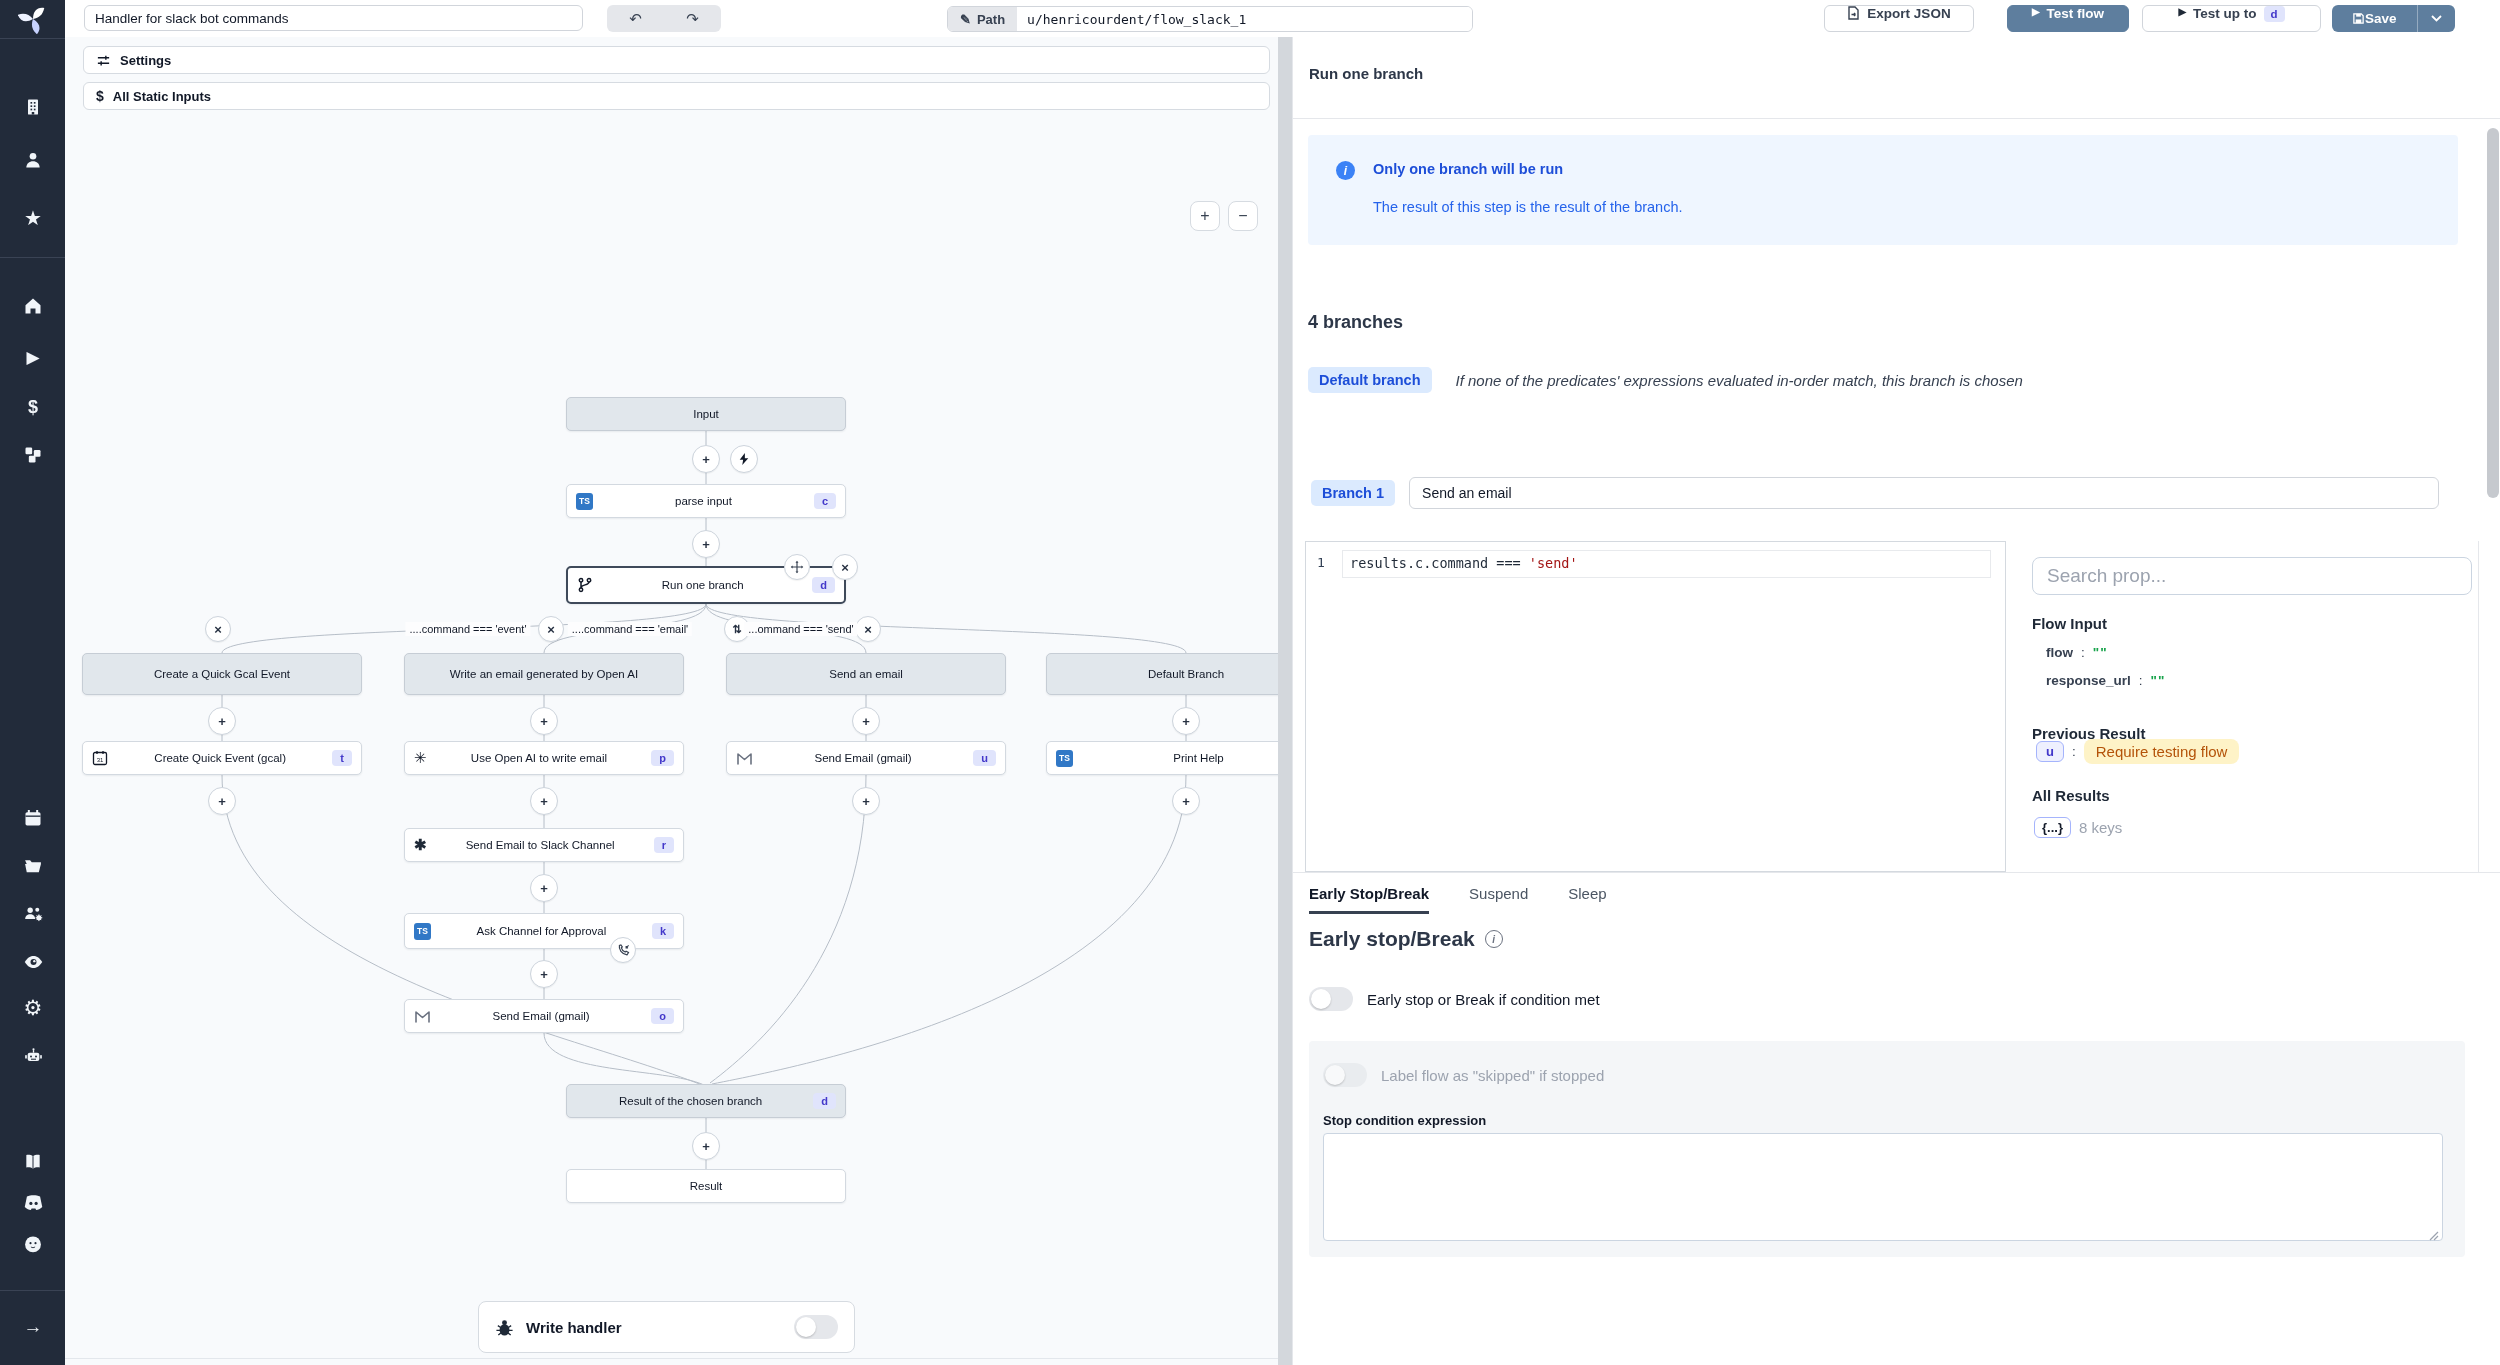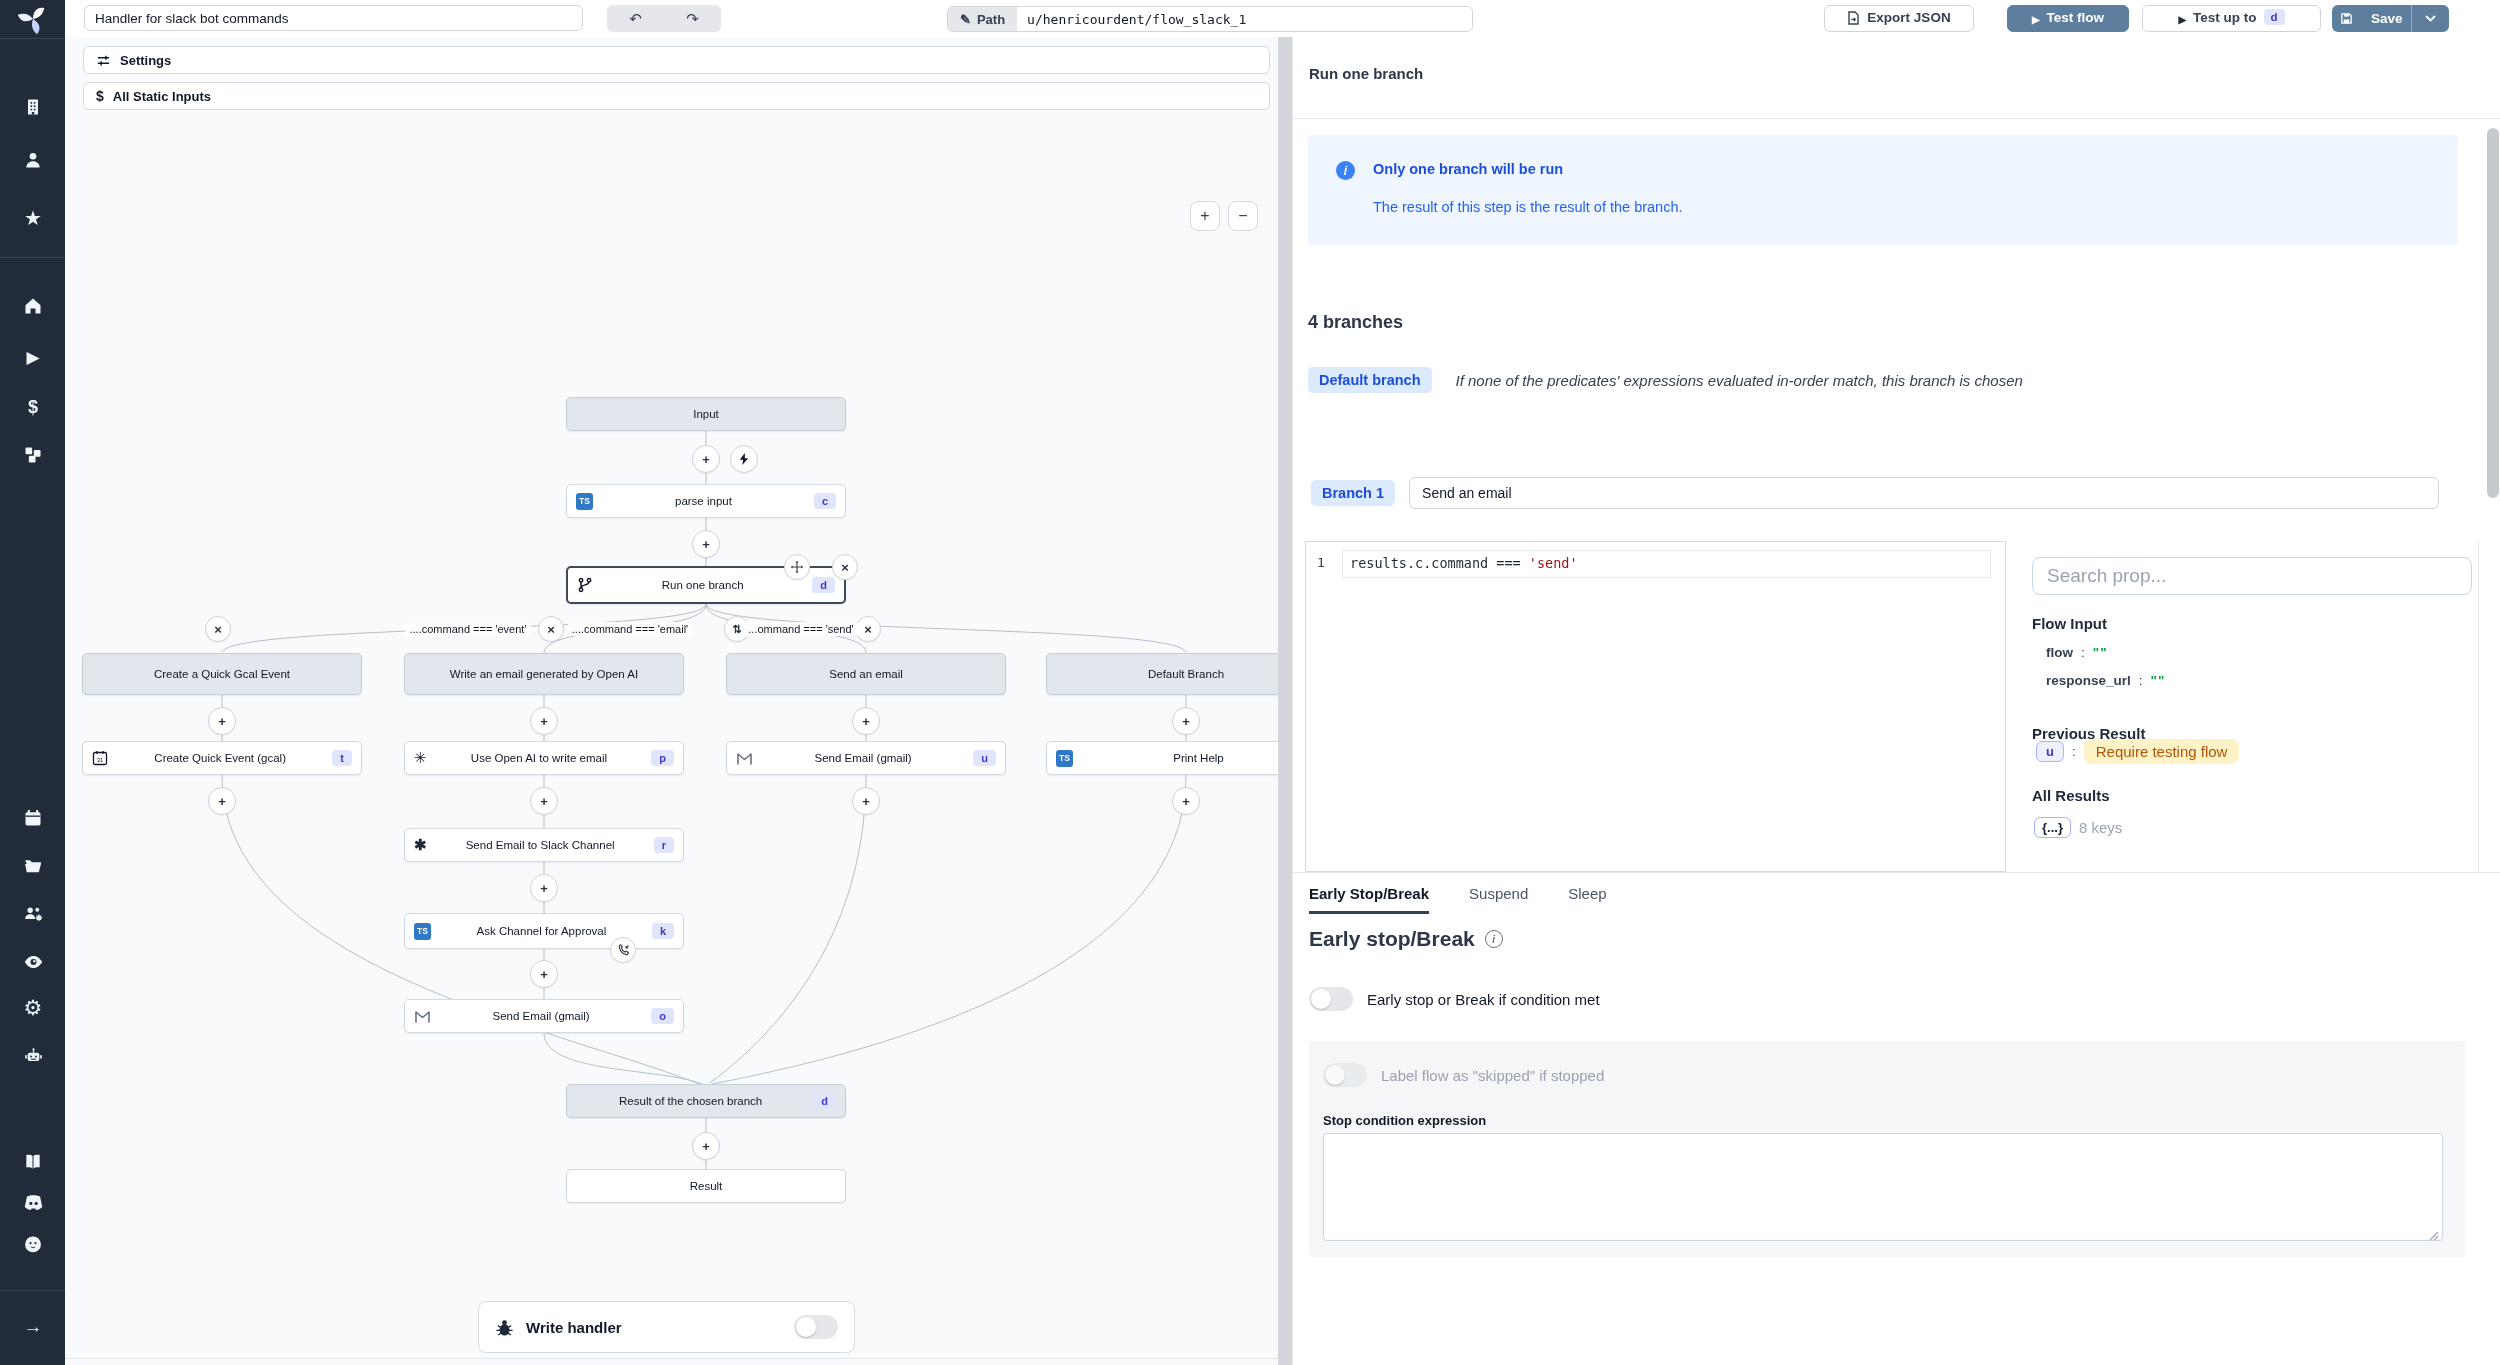--- a/index.html
+++ b/index.html
@@ -10,25 +10,25 @@
   .sb-btn{position:absolute;left:13px;width:40px;height:40px;display:flex;align-items:center;justify-content:center;background:none;border:none;cursor:pointer;color:#f1f5f9;font-size:18px;padding:0;}
   #logo{position:absolute;left:14px;top:2px;width:38px;height:34px;display:flex;align-items:center;justify-content:center;}
   
   #topbar{position:absolute;left:65px;top:0;width:2435px;height:37px;background:#fff;border-bottom:1px solid #e5e7eb;}
   .tb-input{position:absolute;top:5px;height:26px;border:1px solid #d1d5db;border-radius:6px;font-size:13.5px;color:#111827;padding:0 10px;box-sizing:border-box;background:#fff;}
   #undo-group{position:absolute;left:542px;top:5px;width:114px;height:27px;background:#e5e7eb;border-radius:6px;display:flex;}
   #undo-group button{flex:1;background:none;border:none;font-size:15px;color:#374151;cursor:pointer;padding:0;}
   #path-chip{position:absolute;left:882px;top:6px;width:526px;height:26px;border:1px solid #d1d5db;border-radius:6px;display:flex;overflow:hidden;box-sizing:border-box;background:#fff;}
   #path-chip .seg{background:#e5e7eb;display:flex;align-items:center;gap:6px;padding:0 12px;font-size:13px;font-weight:600;color:#374151;}
   #path-chip input{border:none;outline:none;flex:1;font-family:"DejaVu Sans Mono",monospace;font-size:13px;color:#111827;padding:0 10px;}
-  .tb-btn{position:absolute;top:5px;height:27px;display:flex;align-items:flex-end;justify-content:center;gap:7px;font-size:13.5px;font-weight:600;border-radius:6px;box-sizing:border-box;cursor:pointer;border:1px solid #d1d5db;background:#fff;color:#374151;padding:6px 10px;}
+  .tb-btn{position:absolute;top:5px;height:27px;display:flex;align-items:flex-start;justify-content:center;gap:7px;font-size:13.5px;font-weight:600;border-radius:6px;box-sizing:border-box;cursor:pointer;border:1px solid #d1d5db;background:#fff;color:#374151;padding:0 10px;}
   .tb-btn.blue{background:#5e7e9e;border-color:#5e7e9e;color:#fff;}
   .chip{background:#e0e4fc;color:#4338ca;font-weight:700;font-size:11.5px;border-radius:4px;padding:2px 7px;}
   #save-split{position:absolute;left:2267px;top:5px;height:27px;display:flex;border-radius:6px;overflow:hidden;}
-  #save-split .main{background:#5e7e9e;color:#fff;font-size:13.5px;font-weight:600;display:flex;align-items:center;gap:18px;padding:0 8px;border:none;cursor:pointer;}
+  #save-split .main{background:#5e7e9e;color:#fff;font-size:13.5px;font-weight:600;display:flex;align-items:center;gap:0;padding:0 20px;border:none;cursor:pointer;}
   #save-split .chev{background:#5e7e9e;border:none;border-left:1px solid rgba(255,255,255,.35);width:38px;display:flex;align-items:center;justify-content:center;cursor:pointer;}
   
   #flow-panel{position:absolute;left:65px;top:37px;width:1213px;height:1328px;background:#f8fafc;overflow:hidden;}
   .card{position:absolute;left:18px;width:1187px;height:28px;background:#fff;border:1px solid #d6dbe1;border-radius:6px;display:flex;align-items:center;gap:9px;padding:0 12px;box-sizing:border-box;font-size:13px;font-weight:700;color:#111827;cursor:pointer;}
   #edges{position:absolute;left:0;top:0;}
   .node{position:absolute;display:flex;align-items:center;gap:8px;background:#fff;border:1px solid #d3d9e0;border-radius:5px;box-shadow:0 1px 2px rgba(16,24,40,.07);font-size:11.5px;color:#111827;padding:0 9px;box-sizing:border-box;cursor:pointer;}
   .node .nlabel{flex:1;text-align:center;white-space:nowrap;overflow:hidden;}
   .node.header{background:#e1e7ec;border-color:#c6cdd5;}
   .node.selected{border:2px solid #3f4a5a;}
   .nbadge{background:#e0e4fc;color:#4338ca;font-weight:700;font-size:11px;border-radius:4px;padding:2px 8px;}

